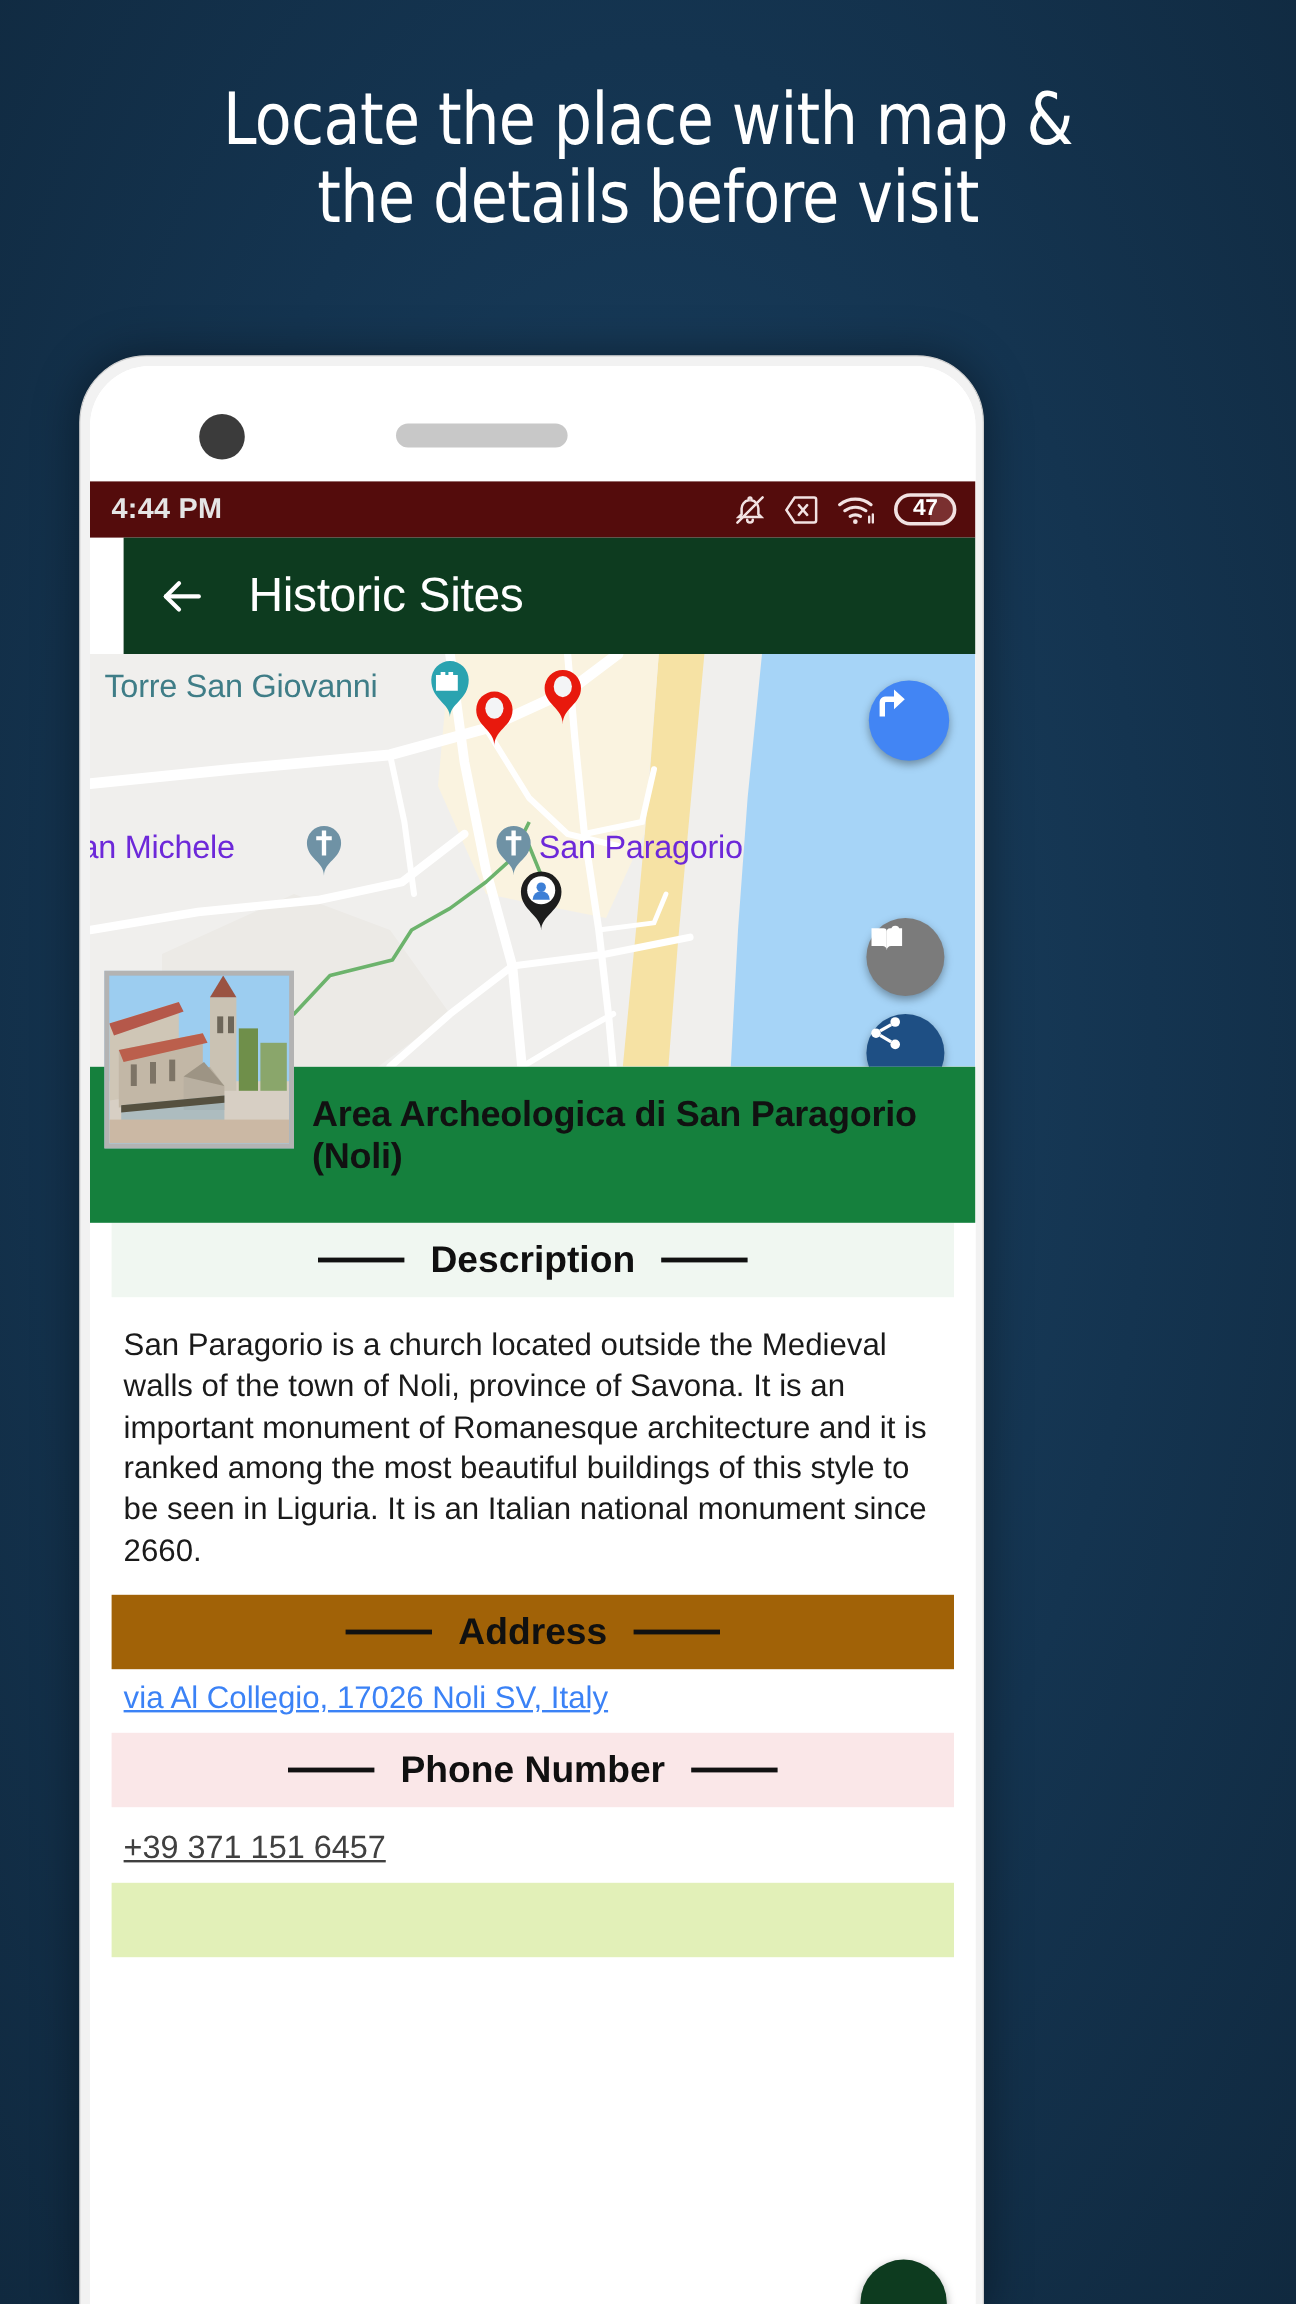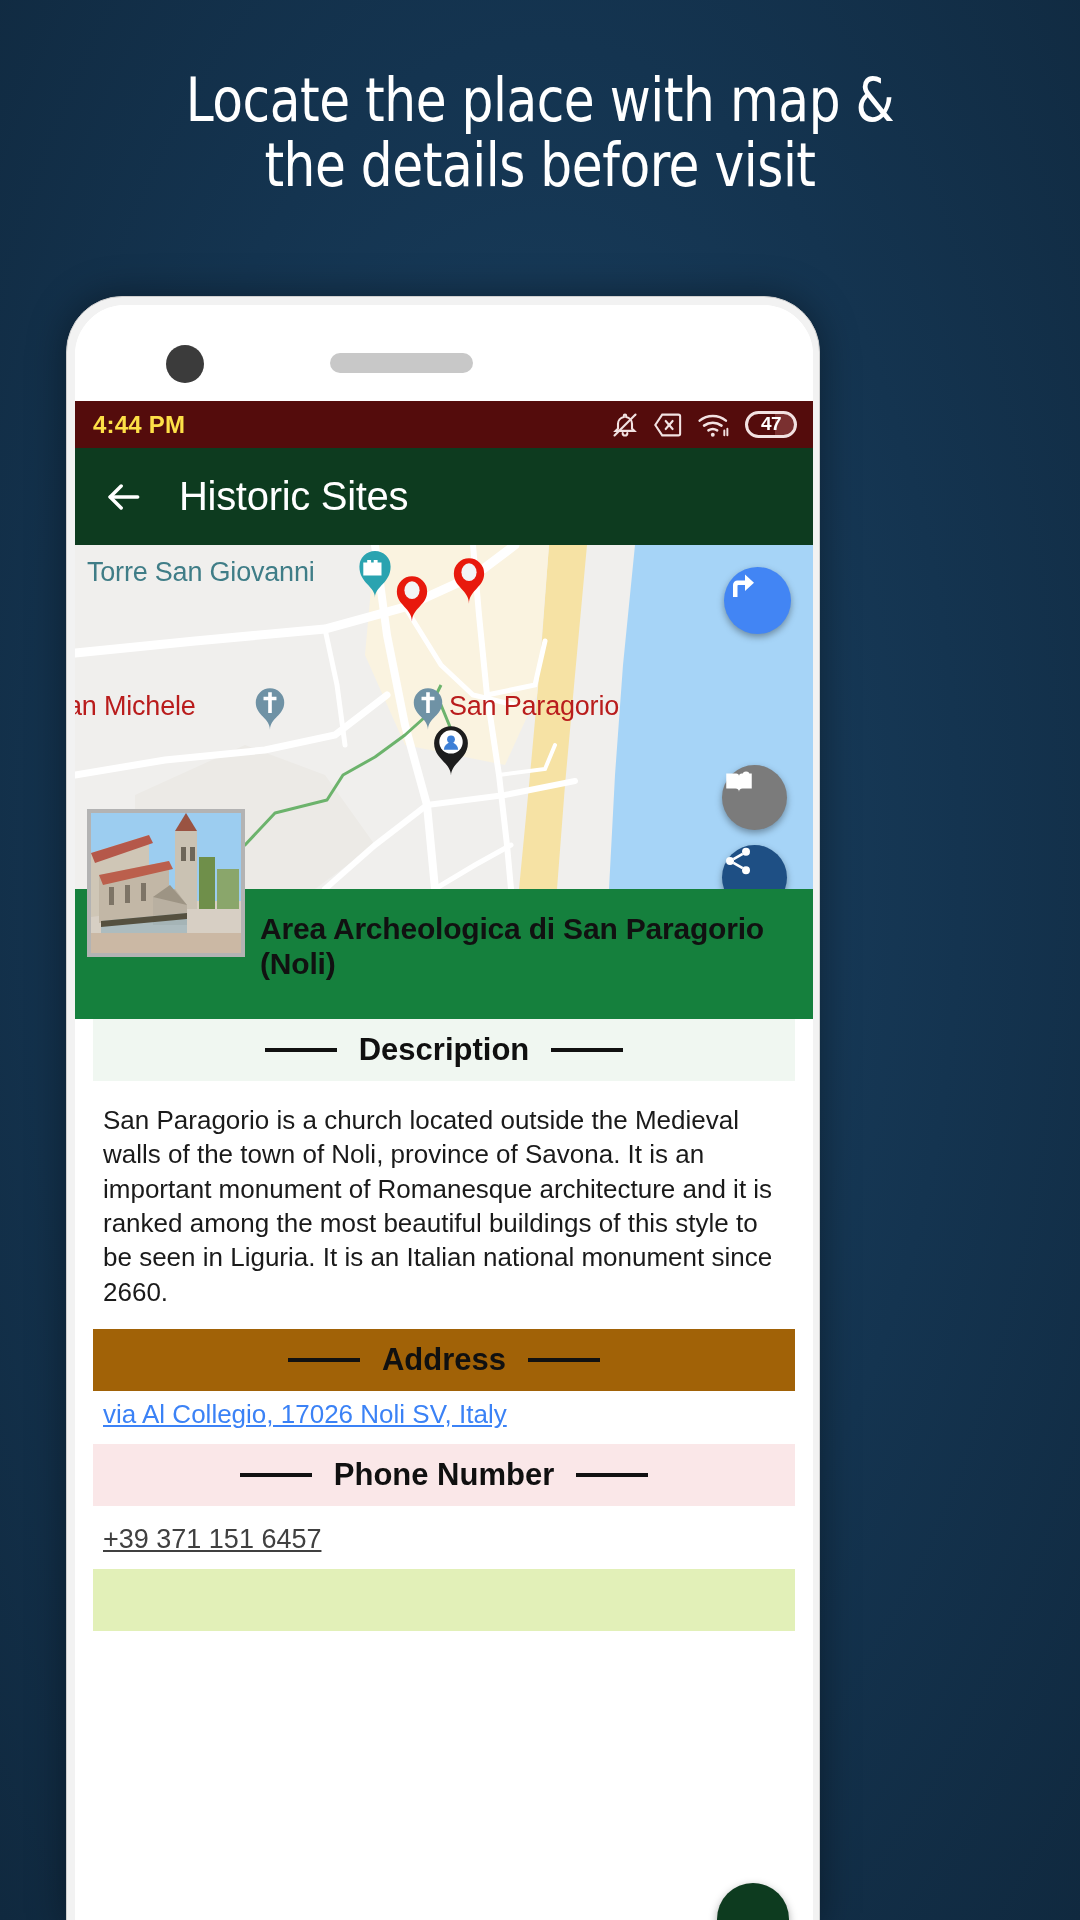--- a/index.html
+++ b/index.html
@@ -84,21 +84,21 @@
     background: #540c0c;
     display: flex;
     align-items: center;
     padding: 0 16px 0 18px;
     color: #f3e6e6;
   }
   .status-time {
     font-size: 24px;
     font-weight: 700;
     letter-spacing: 0.2px;
-    color: #fde047;
+    color: #e5e5e5;
   }
   .status-icons {
     margin-left: auto;
     display: flex;
     align-items: center;
     gap: 14px;
   }
   .status-icons svg { display: block; }
   .batt {
     position: relative;
@@ -114,20 +114,21 @@
   }
 
   
   .appbar {
     height: 97px;
     background: #0d3b1f;
     display: flex;
     align-items: center;
     padding-left: 26px;
     gap: 34px;
+    margin-left: 28px;
   }
   .back-arrow { width: 44px; height: 44px; }
   .appbar-title {
     color: #ffffff;
     font-size: 40px;
     font-weight: 500;
     letter-spacing: -0.3px;
   }
 
   
@@ -138,21 +139,21 @@
     overflow: hidden;
   }
   .map svg { position: absolute; inset: 0; }
   .map-label {
     position: absolute;
     font-size: 27px;
     letter-spacing: -0.2px;
     color: #3f7d87;
     white-space: nowrap;
   }
-  .map-label.grey { color: #b91c1c; }
+  .map-label.grey { color: #6d28d9; }
   .fab {
     position: absolute;
     border-radius: 50%;
     display: flex; align-items: center; justify-content: center;
     box-shadow: 0 3px 7px rgba(0,0,0,0.35);
   }
   .fab-directions { right: 22px; top: 22px; width: 67px; height: 67px; background: #4285f4; }
   .fab-info { right: 26px; top: 220px; width: 65px; height: 65px; background: #7b7b7b; }
   .fab-share { right: 26px; top: 300px; width: 65px; height: 65px; background: #1e4f84; }
 

